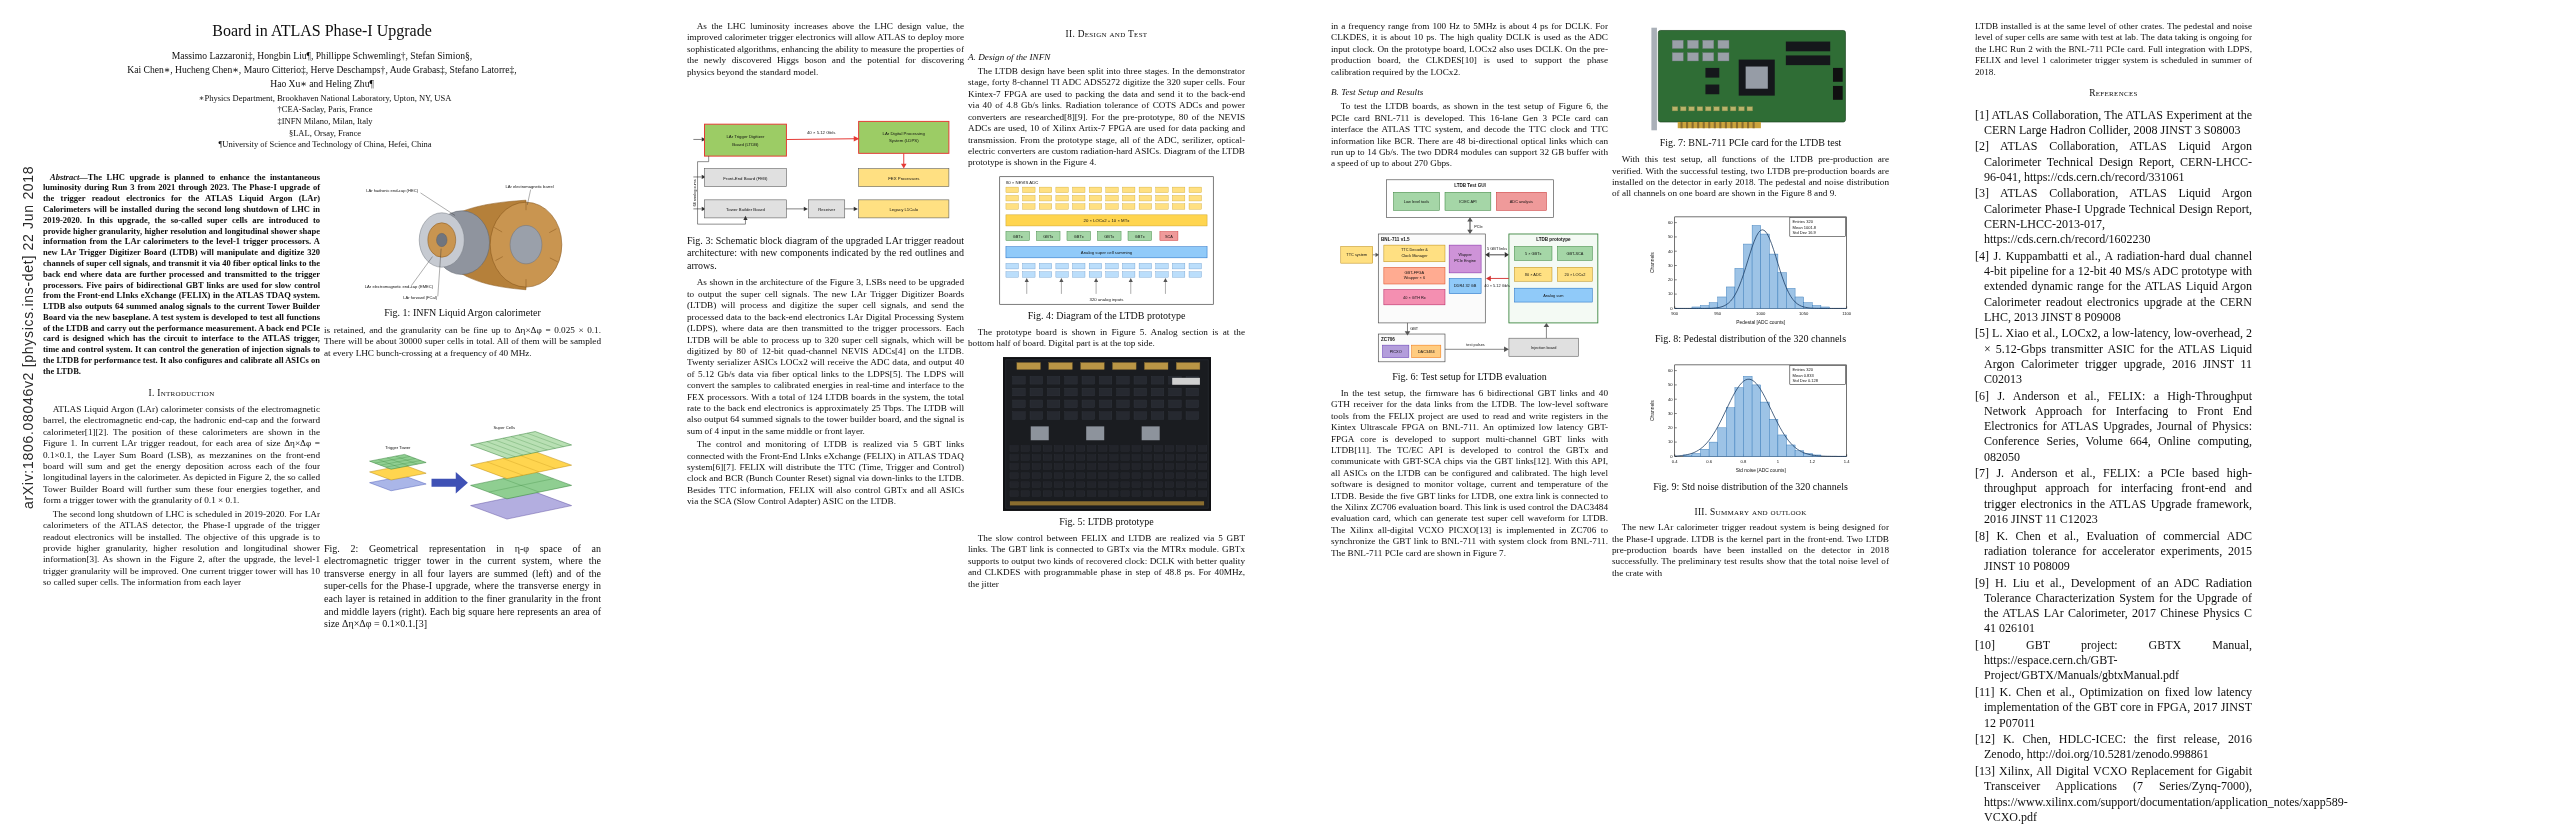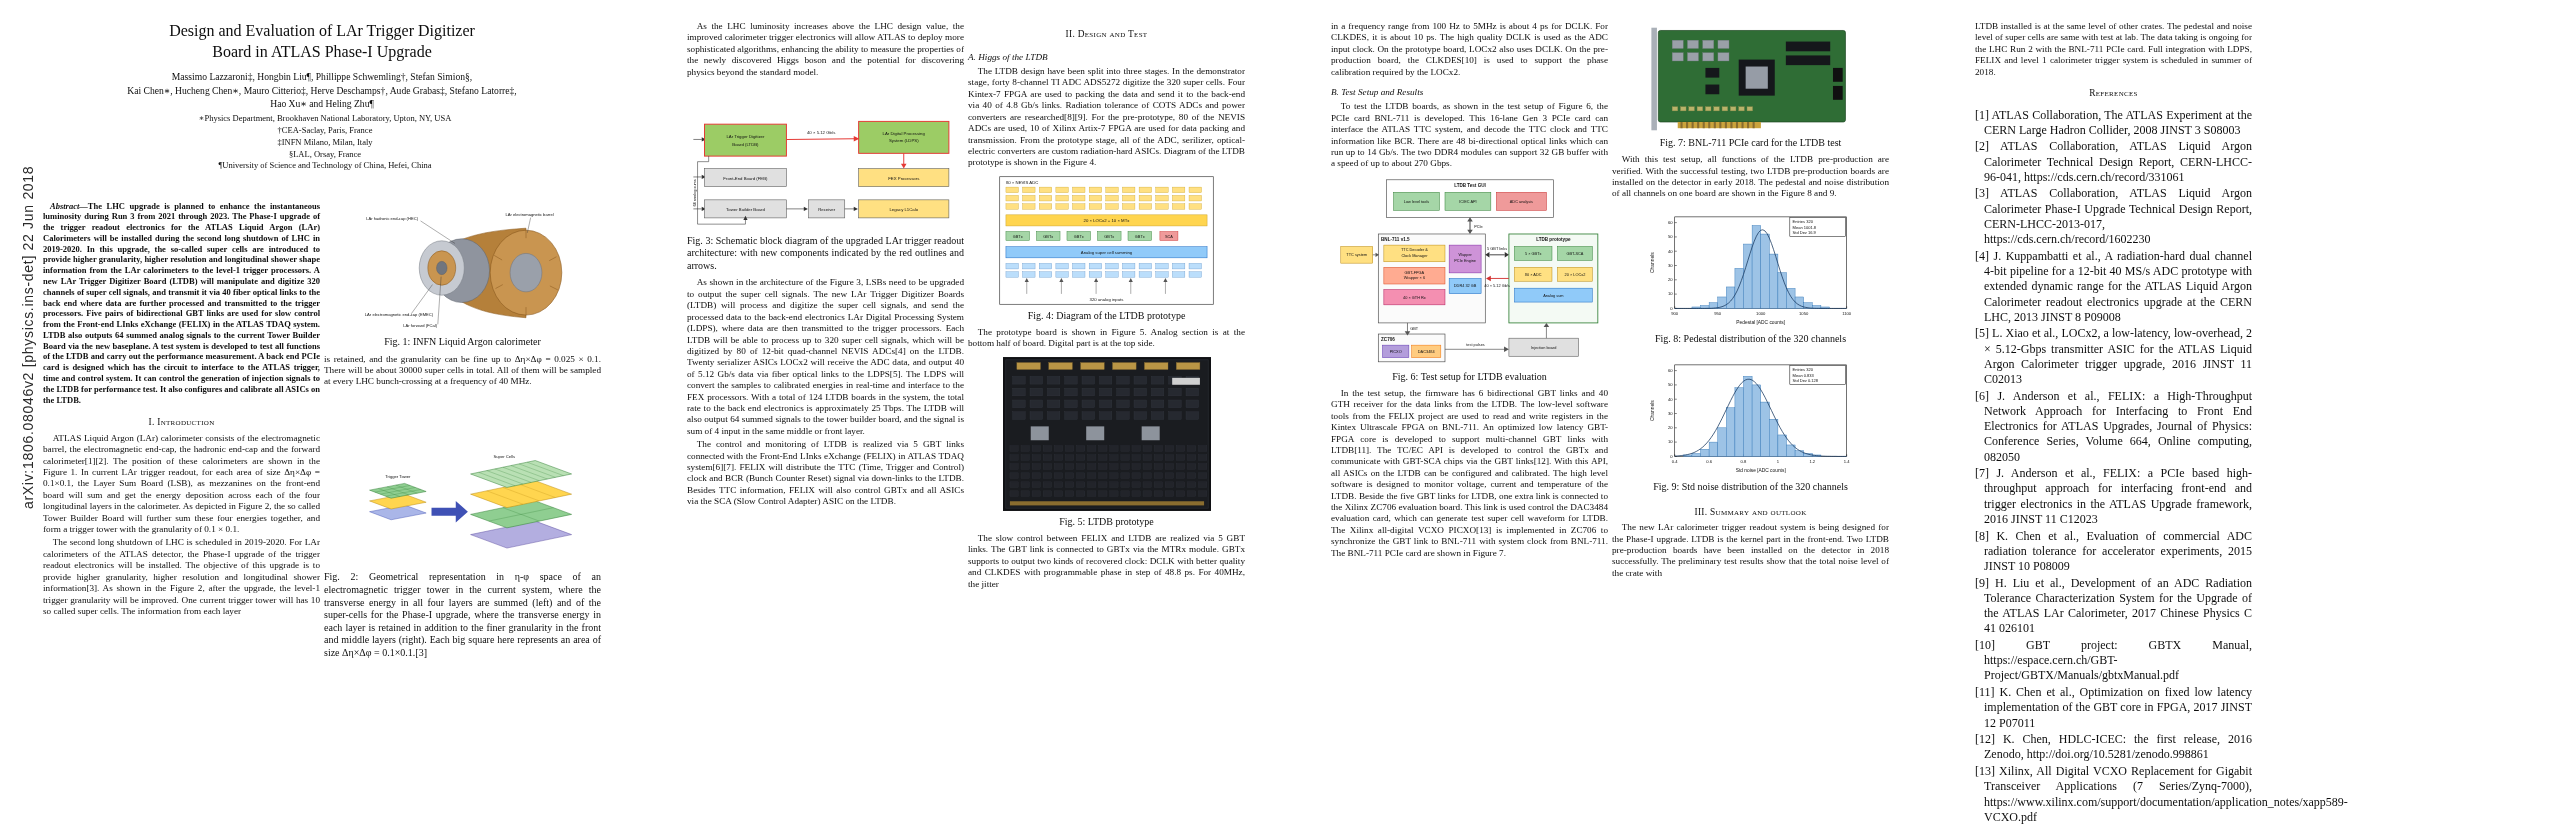--- a/index.html
+++ b/index.html
@@ -9,21 +9,21 @@
   .sheet{position:relative;width:644px;height:834px;flex:0 0 644px;overflow:hidden;background:#fff;}
   .arxiv{position:absolute;left:-194px;top:329px;width:445px;height:16.7px;transform:rotate(-90deg);
          font-family:"Liberation Sans","DejaVu Sans",sans-serif;font-size:14px;letter-spacing:0.7px;
          color:#2a2a2a;text-align:center;white-space:nowrap;}
   .titleblock{margin-top:21px;text-align:center;}
   .title{font-size:16px;line-height:1.3;}
   .authors-block{margin-top:7px;}
   .author-line{font-size:9.6px;line-height:1.45;}
   .affil-block{margin-top:2.1px;margin-left:6px;}
   .affil{font-size:8.5px;line-height:1.38;}
-  .cols{display:flex;gap:4px;padding:16px 43px;align-items:stretch;height:639px;}
+  .cols{display:flex;gap:4px;padding:8px 43px;align-items:stretch;height:639px;}
   .sheet-1 .cols{margin-top:12.5px;height:464px;}
   .pagetop .cols{padding-top:21px;}
   .col{flex:1 1 0;min-width:0;display:flex;flex-direction:column;}
   p{font-size:9.2px;line-height:1.24;text-align:justify;text-indent:9.7px;margin:0 0 2.1px 0;}
   p.noindent{text-indent:0;}
   .abstract{font-size:8.5px;font-weight:700;line-height:1.27;text-indent:7px;margin:0 0 3.5px 0;}
   .abslabel{font-style:italic;}
   h2.sec{font-size:9.4px;font-weight:400;font-variant:small-caps;letter-spacing:0.3px;
          text-align:center;margin:8.3px 0 5.6px 0;}
   h3.subsec{font-size:9.2px;font-style:italic;font-weight:400;margin:7px 0 4.2px 0;text-align:left;}
@@ -40,21 +40,20 @@
   .figtitle{font-size:6.6px;font-weight:bold;}
 </style>
 </head>
 <body>
 
 <div class="canvas">
 
   <section class="sheet sheet-1">
     <div class="arxiv">arXiv:1806.08046v2 [physics.ins-det] 22 Jun 2018</div>
     <header class="titleblock">
-      <div class="title">Design and Evaluation of LAr Trigger Digitizer</div>
       <div class="title">Board in ATLAS Phase-I Upgrade</div>
       <div class="authors-block">
         <div class="author-line">Massimo Lazzaroni‡, Hongbin Liu¶, Phillippe Schwemling†, Stefan Simion§,</div>
         <div class="author-line">Kai Chen∗, Hucheng Chen∗, Mauro Citterio‡, Herve Deschamps†, Aude Grabas‡, Stefano Latorre‡,</div>
         <div class="author-line">Hao Xu∗ and Heling Zhu¶</div>
       </div>
       <div class="affil-block">
         <div class="affil">∗Physics Department, Brookhaven National Laboratory, Upton, NY, USA</div>
         <div class="affil">†CEA-Saclay, Paris, France</div>
         <div class="affil">‡INFN Milano, Milan, Italy</div>
@@ -176,21 +175,21 @@
             <path d="M74,194 L77,188 L80,194 Z" fill="#333"></path>
             <text class="figsmall" x="6" y="155" text-anchor="middle" transform="rotate(-90 6 155)">64 analog sums</text>
           </svg>
           <figcaption class="cap just">Fig. 3: Schematic block diagram of the upgraded LAr trigger readout architecture: with new components indicated by the red outlines and arrows.</figcaption>
         </figure>
         <p>As shown in the architecture of the Figure 3, LSBs need to be upgraded to output the super cell signals. The new LAr Trigger Digitizer Boards (LTDB) will process and digitize the super cell signals, and send the processed data to the back-end electronics LAr Digital Processing System (LDPS), where data are then transmitted to the trigger processors. Each LTDB will be able to process up to 320 super cell signals, which will be digitized by 80 of 12-bit quad-channel NEVIS ADCs[4] on the LTDB. Twenty serializer ASICs LOCx2 will receive the ADC data, and output 40 of 5.12 Gb/s data via fiber optical links to the LDPS[5]. The LDPS will convert the samples to calibrated energies in real-time and interface to the FEX processors. With a total of 124 LTDB boards in the system, the total rate to the back end electronics is approximately 25 Tbps. The LTDB will also output 64 summed signals to the tower builder board, and the signal is sum of 4 input in the same middle or front layer.</p>
         <p>The control and monitoring of LTDB is realized via 5 GBT links connected with the Front-End LInks eXchange (FELIX) in ATLAS TDAQ system[6][7]. FELIX will distribute the TTC (Time, Trigger and Control) clock and BCR (Bunch Counter Reset) signal via down-links to the LTDB. Besides TTC information, FELIX will also control GBTx and all ASICs via the SCA (Slow Control Adapter) ASIC on the LTDB.</p>
       </div>
       <div class="col">
         <h2 class="sec">II. Design and Test</h2>
-        <h3 class="subsec">A. Higgs of the LTDB</h3>
+        <h3 class="subsec">A. Design of the INFN</h3>
         <p>The LTDB design have been split into three stages. In the demonstrator stage, forty 8-channel TI ADC ADS5272 digitize the 320 super cells. Four Kintex-7 FPGA are used to packing the data and send it to the back-end via 40 of 4.8 Gb/s links. Radiation tolerance of COTS ADCs and power converters are researched[8][9]. For the pre-prototype, 80 of the NEVIS ADCs are used, 10 of Xilinx Artix-7 FPGA are used for data packing and transmission. From the prototype stage, all of the ADC, serilizer, optical-electric converters are custom radiation-hard ASICs. Diagram of the LTDB prototype is shown in the Figure 4.</p>
         <figure>
           <svg viewBox="0 0 310 186" width="215" height="129">
             <rect x="1" y="1" width="308" height="184" fill="#ffffff" stroke="#444" stroke-width="1"></rect>
             <text class="figlabel" x="10" y="12">80 × NEVIS ADC</text>
             <g>
                 <rect x="10" y="16" width="18" height="8" fill="#ffe082" stroke="#c9a227" stroke-width="0.5"></rect>
                 <rect x="34" y="16" width="18" height="8" fill="#ffe082" stroke="#c9a227" stroke-width="0.5"></rect>
                 <rect x="58" y="16" width="18" height="8" fill="#ffe082" stroke="#c9a227" stroke-width="0.5"></rect>
                 <rect x="82" y="16" width="18" height="8" fill="#ffe082" stroke="#c9a227" stroke-width="0.5"></rect>

